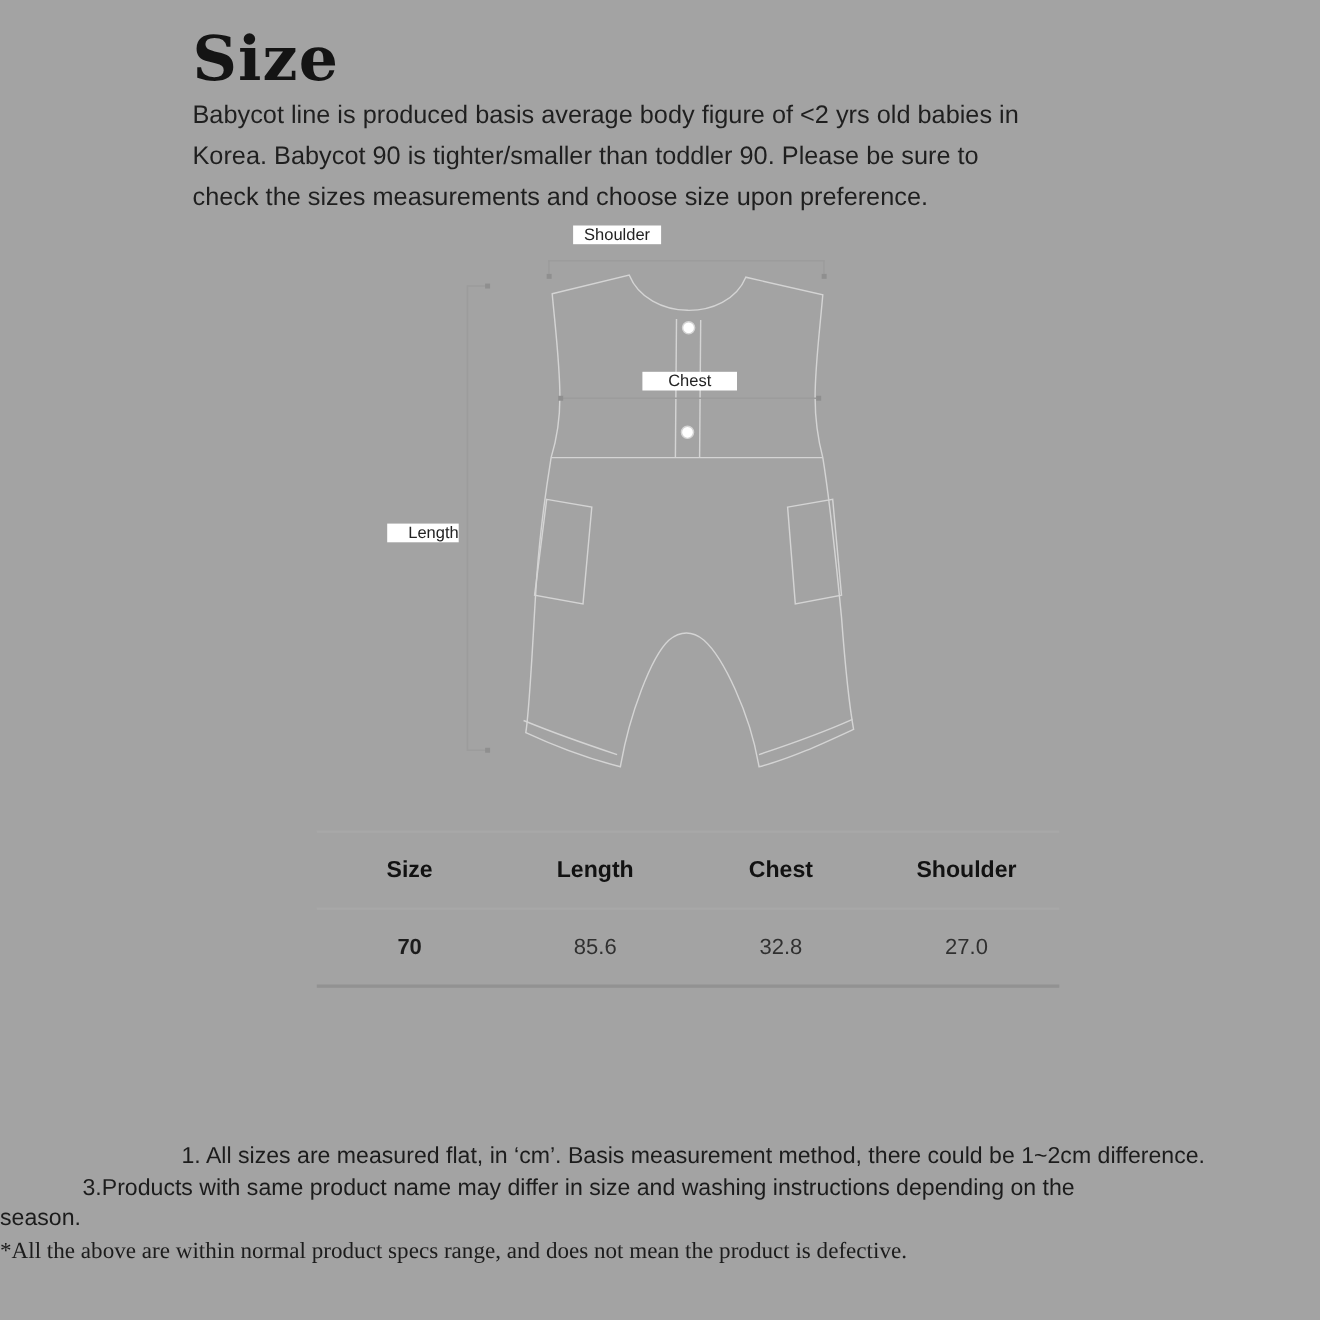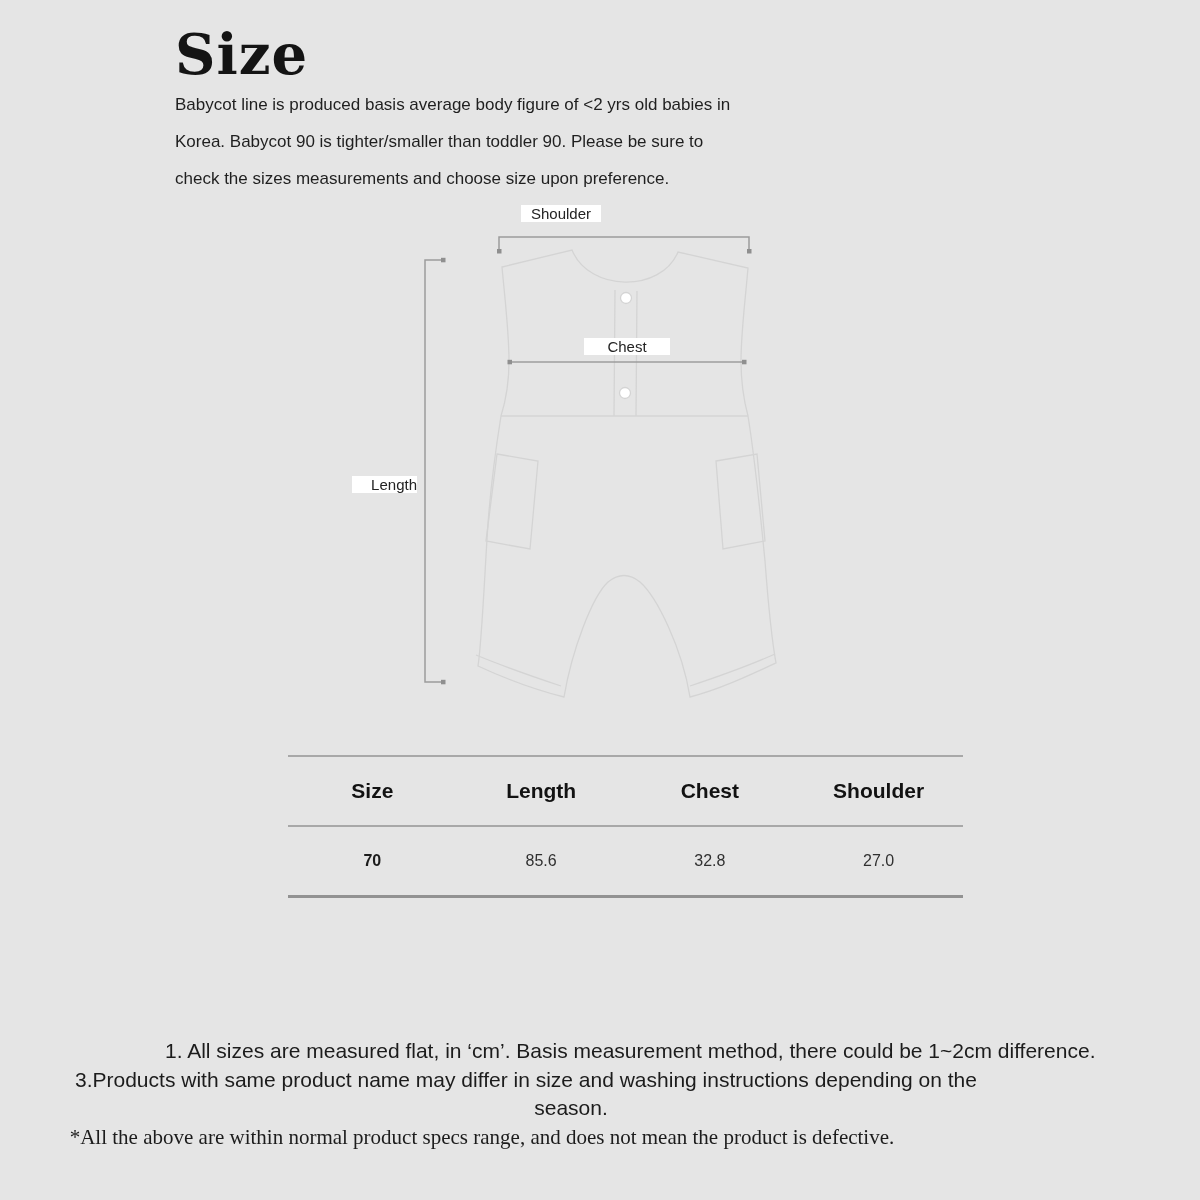--- a/index.html
+++ b/index.html
@@ -1,54 +1,54 @@
 <!DOCTYPE html>
 <html><head>
 <meta charset="utf-8">
 <style>
   html,body{margin:0;padding:0;background:#fff;}
   .canvas{
-    position:relative;width:1200px;height:1200px;background:#e5e5e5;overflow:hidden;
+    position:relative;width:1200px;height:1200px;background:#a3a3a3;overflow:hidden;
     font-family:"Liberation Sans",sans-serif;color:#1e1e1e;
   }
   
   .page-title{
     position:absolute;left:175px;top:24px;margin:0;
     font-family:"DejaVu Serif",serif;font-weight:800;font-size:56px;line-height:60px;
     letter-spacing:1px;color:#141414;
   }
   
   .desc{position:absolute;left:175px;top:86px;width:900px;margin:0;
-    font-size:17px;line-height:37px;color:#1f1f1f;}
+    font-size:23px;line-height:37px;color:#1f1f1f;}
   .dline{display:block;}
   
   .lbl{position:absolute;font-size:15px;color:#232323;background:#fff;}
   .lbl-shoulder{left:521px;top:205px;width:80px;text-align:center;}
   .lbl-chest{left:584px;top:338px;width:78px;text-align:center;padding:0 4px;}
   .lbl-length{left:352px;top:476px;width:65px;text-align:right;}
   
   .diagram-svg{position:absolute;left:0;top:0;width:1200px;height:1200px;}
   
   .size-table{
     position:absolute;left:288px;top:755px;width:675px;
     border-top:2px solid #a8a8a8;border-bottom:3px solid #929292;
   }
   .st-header{display:flex;height:68px;align-items:center;border-bottom:2px solid #a8a8a8;}
   .st-hcell{flex:1;text-align:center;font-size:21px;font-weight:800;color:#121212;}
   .st-row{display:flex;height:68px;align-items:center;border-bottom:1px solid #ececec;}
   .st-row:last-child{border-bottom:none;}
-  .st-cell{flex:1;text-align:center;font-size:16px;color:#303030;}
+  .st-cell{flex:1;text-align:center;font-size:20px;color:#303030;}
   .st-cell.size{font-weight:700;color:#1c1c1c;}
   
-  .notes{position:absolute;left:0;top:1037px;width:964px;font-size:21px;line-height:28.5px;color:#1c1c1c;text-align:center;}
+  .notes{position:absolute;left:0;top:1037px;width:964px;font-size:21px;line-height:28.5px;color:#1c1c1c;}
   .note-line{white-space:nowrap;}
   .n0{margin-left:165px;}
   .n1{margin-left:157px;}
   .n2{margin-left:75px;}
-  .n3{margin-left:178px;}
+  .n3{}
   .n4{font-family:Liberation Serif, serif;}
 </style>
 </head>
 <body>
 
 <div class="canvas">
 
   <h1 class="page-title">Size</h1>
 
   <p class="desc">

